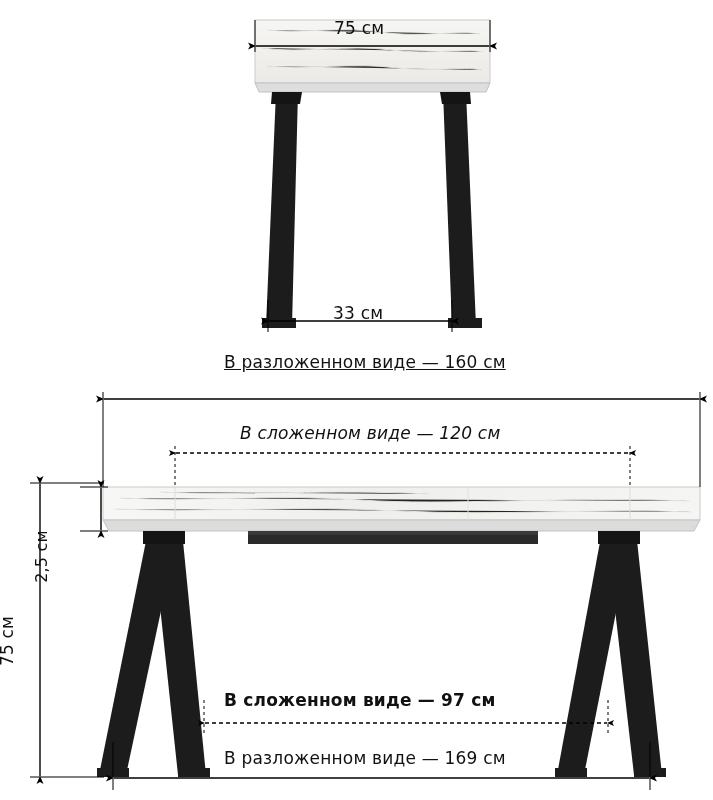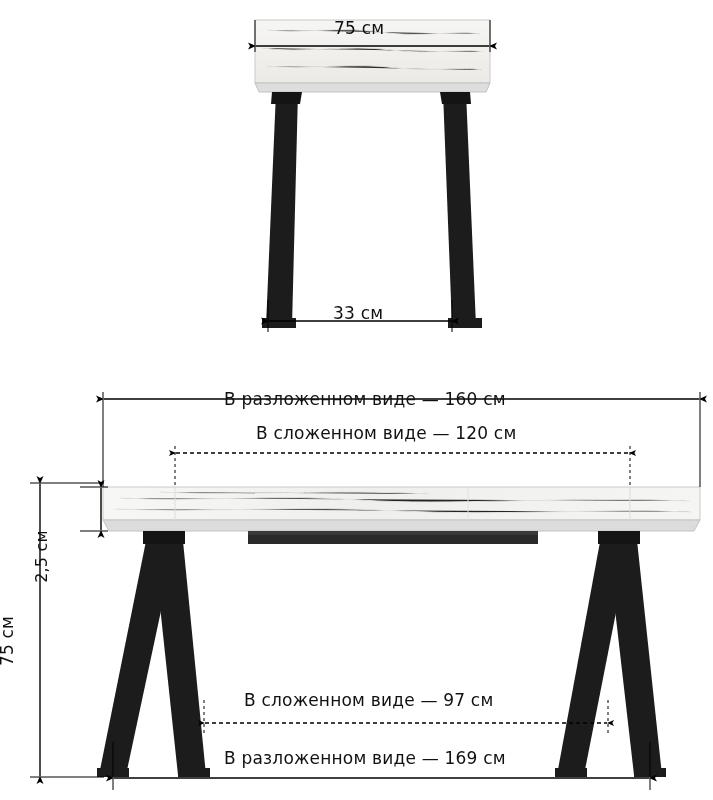--- a/index.html
+++ b/index.html
@@ -139,25 +139,25 @@
       <line x1="113" y1="742" x2="113" y2="790" stroke="#000" stroke-width="1"></line>
       <line x1="650" y1="742" x2="650" y2="790" stroke="#000" stroke-width="1"></line>
       <line x1="114" y1="778" x2="649" y2="778" stroke="#000" stroke-width="1.4" marker-start="url(#arrS)" marker-end="url(#arrE)"></line>
     </g>
   </svg>
 
   <div class="dimtext" style="left:334px;top:18px;">75 см</div>
 
   <div class="dimtext" style="left:333px;top:303px;">33 см</div>
 
-  <div class="dimtext" style="left:224px;top:389px;">В разложенном виде — 160 см</div>
+  <div class="dimtext" style="left:224px;top:352px;text-decoration:underline;">В разложенном виде — 160 см</div>
 
-  <div class="dimtext" style="left:256px;top:423px;">В сложенном виде — 120 см</div>
+  <div class="dimtext" style="left:240px;top:423px;font-style:italic;">В сложенном виде — 120 см</div>
 
   <div class="dimtext small vert" style="left:41px;top:547px;width:74px;text-align:center;margin-left:-37px;">2,5 см</div>
 
   <div class="dimtext vert" style="left:7px;top:631px;width:70px;text-align:center;margin-left:-35px;">75 см</div>
 
-  <div class="dimtext" style="left:244px;top:690px;">В сложенном виде — 97 см</div>
+  <div class="dimtext" style="left:224px;top:690px;font-weight:bold;">В сложенном виде — 97 см</div>
 
   <div class="dimtext" style="left:224px;top:748px;">В разложенном виде — 169 см</div>
 
 </div>
 
 </body></html>

